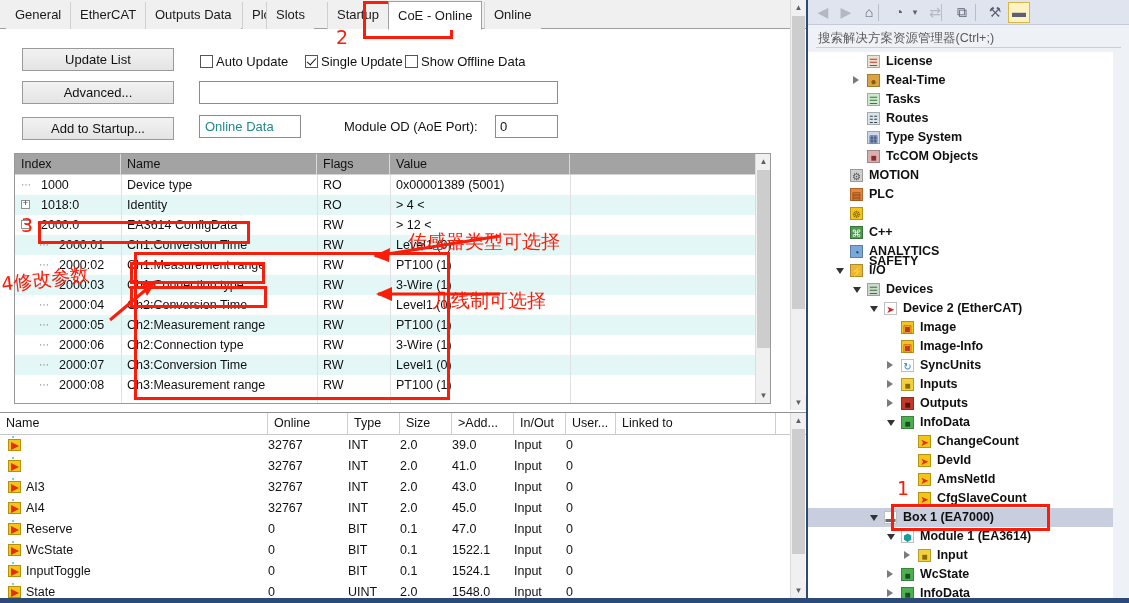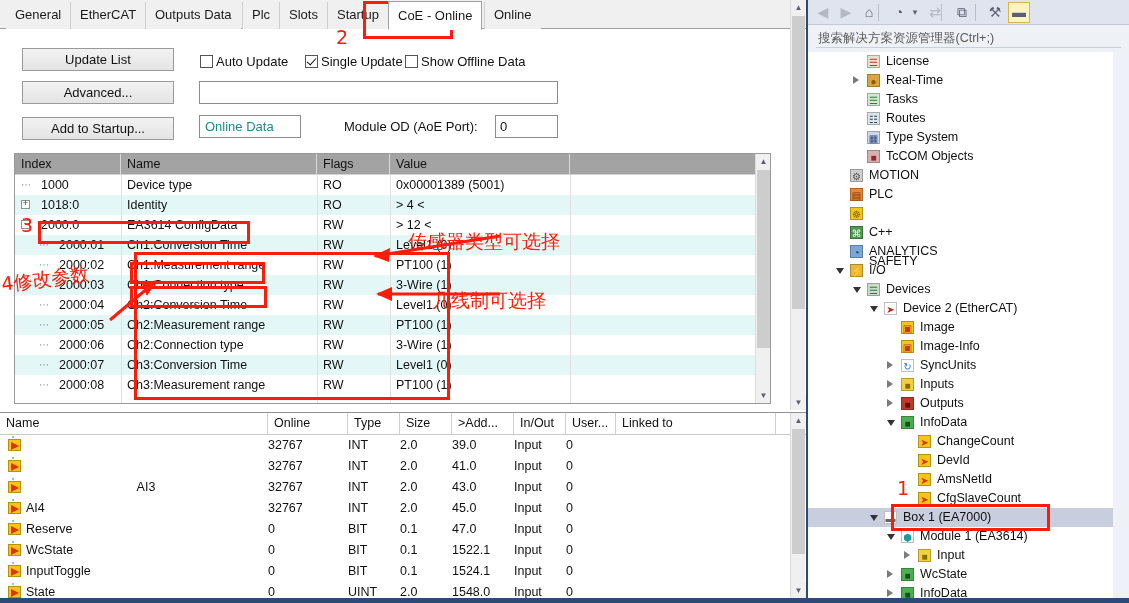--- a/index.html
+++ b/index.html
@@ -205,21 +205,21 @@
   #sb-tree {
     position: absolute; left: 0; top: 52px;
     width: 305px; height: 551px;
     background: #fff;
     overflow: hidden;
   }
   .tnode { position: relative; height: 19px; white-space: nowrap; }
   .tnode.sel { background: #c9cede; }
   .tnode .tlabel {
     position: absolute; top: 0; height: 19px; line-height: 19px;
-    font-size: 12.5px; color: #101010;
+    font-size: 12.5px; color: #101010; font-weight: bold;
   }
   .tarrow {
     position: absolute; top: 5px;
     width: 0; height: 0;
     border-top: 4.5px solid transparent;
     border-bottom: 4.5px solid transparent;
     border-left: 6px solid #595959;
   }
   .tarrow.open {
     border-left: 4.5px solid transparent;
@@ -267,21 +267,21 @@
 
 <div id="root">
 
   <div id="left-panel">
 
     <div id="tabstrip">
         <div class="tab first" style="left: 6px;">General</div>
         <div class="tab" style="left: 70px;">EtherCAT</div>
         <div class="tab" style="left: 145px;">Outputs Data</div>
         <div class="tab" style="left: 242px;">Plc</div>
-        <div class="tab" style="left: 279px;">Slots</div>
+        <div class="tab" style="left: 266px;">Slots</div>
         <div class="tab" style="left: 327px;">Startup</div>
         <div class="tab active" style="left: 388px;">CoE - Online</div>
         <div class="tab" style="left: 484px;">Online</div>
       </div>
 
     <div id="toolarea">
       <div class="btn" style="left:22px; top:52px; width:152px; height:23px; line-height:21px;">Advanced...</div>
       <div class="btn" style="left:22px; top:19px; width:152px; height:23px; line-height:21px;">Update List</div>
       <div class="btn" style="left:22px; top:88px; width:152px; height:23px; line-height:21px;">Add to Startup...</div>
 
@@ -438,21 +438,21 @@
             <div class="cell" style="left: 348px; width: 52px;">INT</div>
             <div class="cell" style="left: 400px; width: 52px;">2.0</div>
             <div class="cell" style="left: 452px; width: 62px;">41.0</div>
             <div class="cell" style="left: 514px; width: 52px;">Input</div>
             <div class="cell" style="left: 566px; width: 50px;">0</div>
             <div class="cell" style="left: 616px; width: 160px;"></div>
           </div>
           <div class="var-row">
             <div class="varicon"></div>
             <div class="dotmark" style="left: 12px; top: 1px;"></div>
-            <div class="cell" style="left: 26px; width: 240px; text-align: center;">AI3</div>
+            <div class="cell" style="left: 26px; width: 240px;">AI3</div>
             <div class="cell" style="left: 268px; width: 78px;">32767</div>
             <div class="cell" style="left: 348px; width: 52px;">INT</div>
             <div class="cell" style="left: 400px; width: 52px;">2.0</div>
             <div class="cell" style="left: 452px; width: 62px;">43.0</div>
             <div class="cell" style="left: 514px; width: 52px;">Input</div>
             <div class="cell" style="left: 566px; width: 50px;">0</div>
             <div class="cell" style="left: 616px; width: 160px;"></div>
           </div>
           <div class="var-row">
             <div class="varicon"></div>

